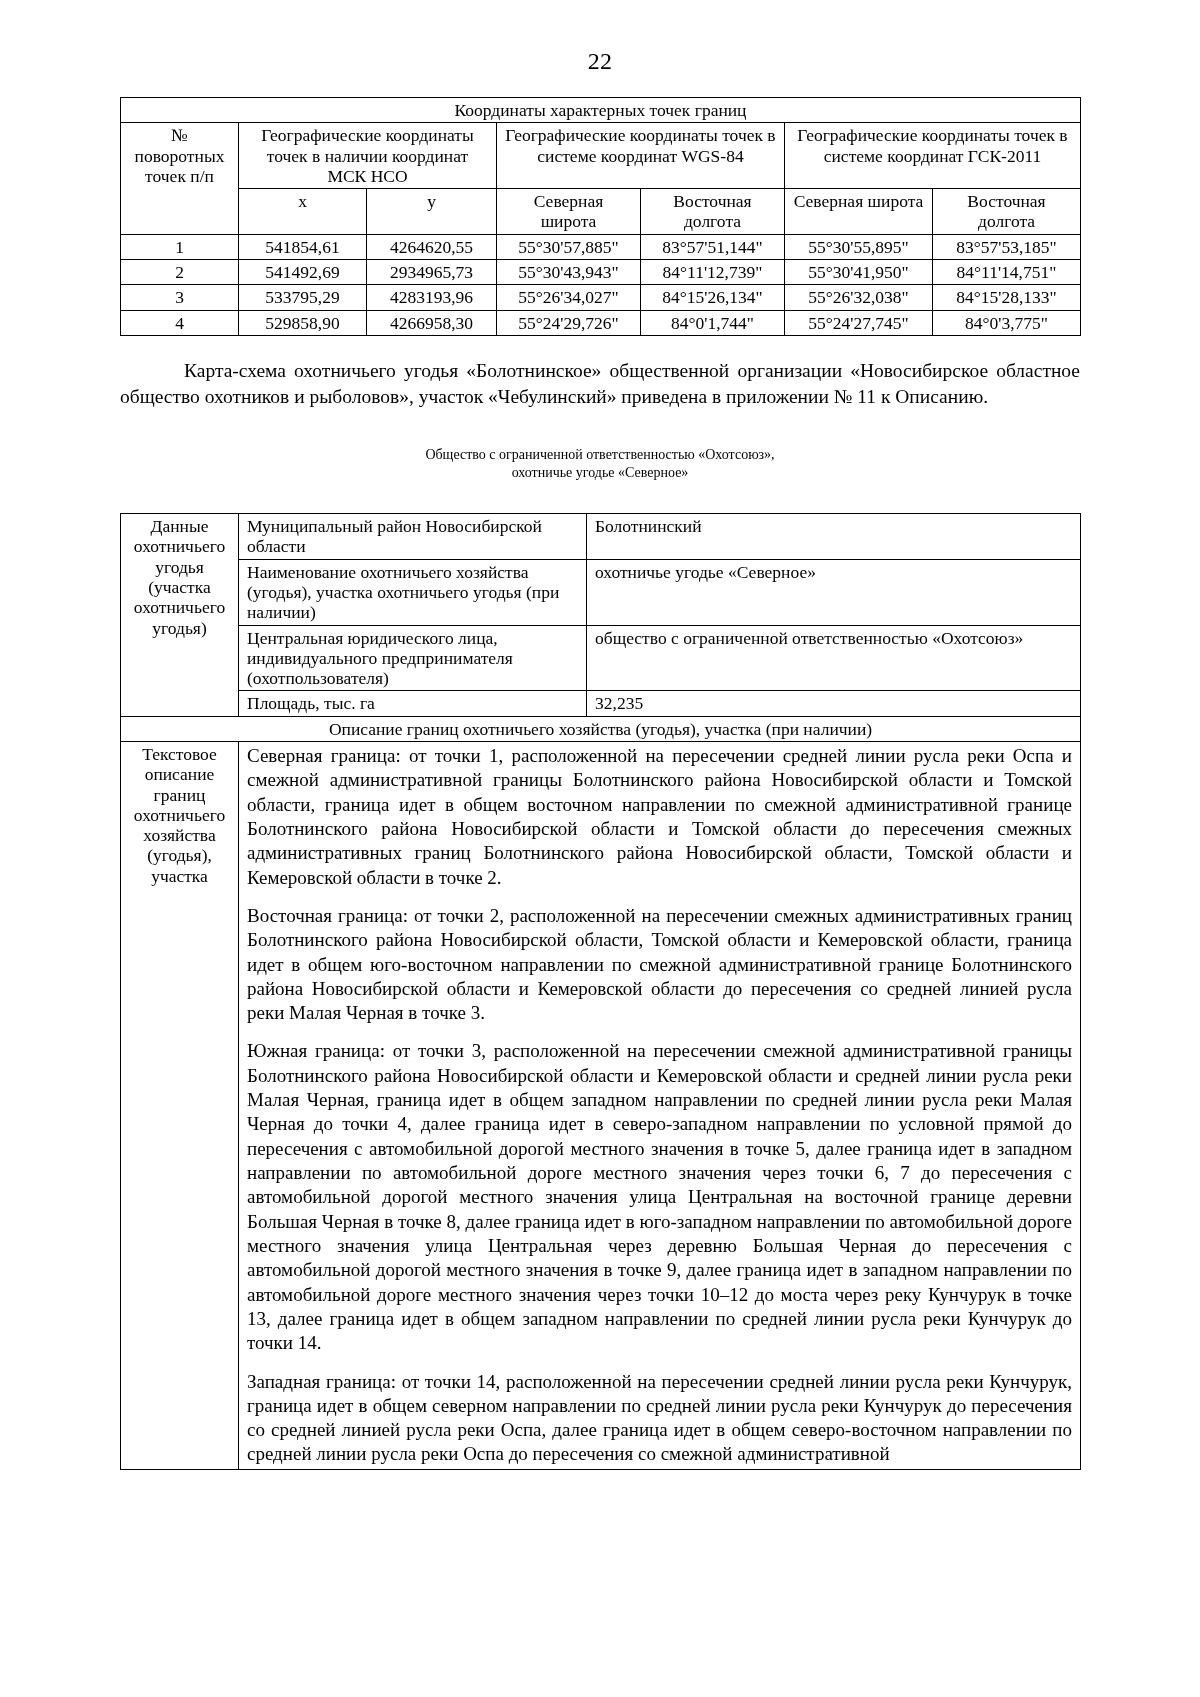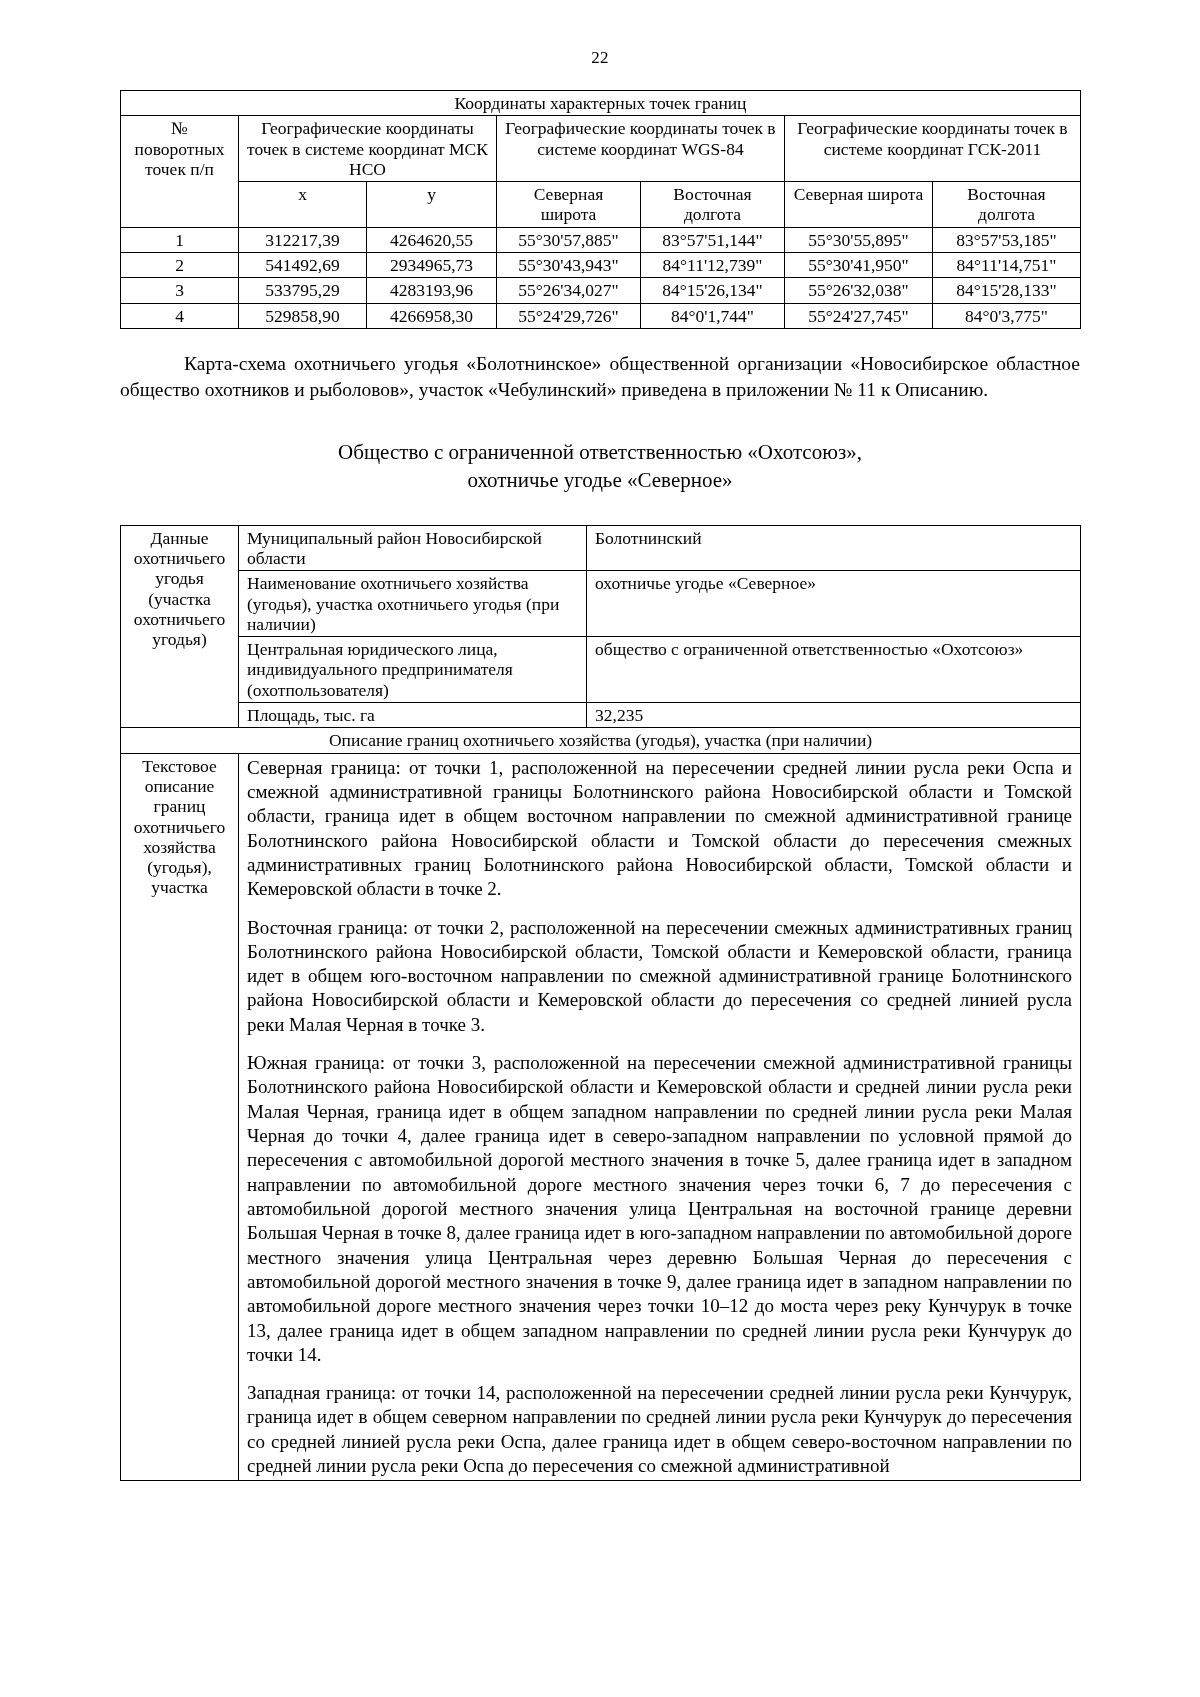--- a/index.html
+++ b/index.html
@@ -16,21 +16,21 @@
     width: 1200px;
     height: 1697px;
     margin: 0 auto;
     background: #ffffff;
     box-sizing: border-box;
     padding: 0;
     overflow: hidden;
   }
   .page-number {
     text-align: center;
-    font-size: 17px;
+    font-size: 24px;
     margin-top: 48px;
     margin-bottom: 22px;
     letter-spacing: 0.2px;
   }
   .content {
     width: 960px;
     margin: 0 auto;
   }
   table.doc {
     border-collapse: collapse;
@@ -67,21 +67,21 @@
   p.body-par {
     font-size: 19.5px;
     line-height: 1.33;
     text-align: justify;
     text-align-last: left;
     text-indent: 64px;
     margin: 22px 0 0 0;
   }
   .center-title {
     text-align: center;
-    font-size: 21px;
+    font-size: 14px;
     line-height: 1.33;
     margin: 36px 0 0 0;
   }
   .spacer-30 { height: 30px; }
 
   
   .data-table td {
     font-size: 17.5px;
     line-height: 1.2;
     padding: 3px 5px;
@@ -123,36 +123,36 @@
         <col style="width:144px">
         <col style="width:148px">
         <col style="width:148px">
       </colgroup>
       <tbody>
         <tr>
           <td class="coord-title" colspan="7">Координаты характерных точек границ</td>
         </tr>
         <tr>
           <td class="coord-head" rowspan="2">№ поворотных точек п/п</td>
-          <td class="coord-head" colspan="2">Географические координаты точек в системе координат МСК НСО</td>
+          <td class="coord-head" colspan="2">Географические координаты точек в наличии координат МСК НСО</td>
           <td class="coord-head" colspan="2">Географические координаты точек в системе координат WGS-84</td>
           <td class="coord-head" colspan="2">Географические координаты точек в системе координат ГСК-2011</td>
         </tr>
         <tr>
           <td class="coord-sub">x</td>
           <td class="coord-sub">y</td>
           <td class="coord-sub">Северная широта</td>
           <td class="coord-sub">Восточная долгота</td>
           <td class="coord-sub">Северная широта</td>
           <td class="coord-sub">Восточная долгота</td>
         </tr>
 
         <tr>
           <td class="coord-data">1</td>
-          <td class="coord-data">312217,39</td>
+          <td class="coord-data">541854,61</td>
           <td class="coord-data">4264620,55</td>
           <td class="coord-data">55°30'57,885"</td>
           <td class="coord-data">83°57'51,144"</td>
           <td class="coord-data">55°30'55,895"</td>
           <td class="coord-data">83°57'53,185"</td>
         </tr>
         <tr>
           <td class="coord-data">2</td>
           <td class="coord-data">541492,69</td>
           <td class="coord-data">2934965,73</td>

